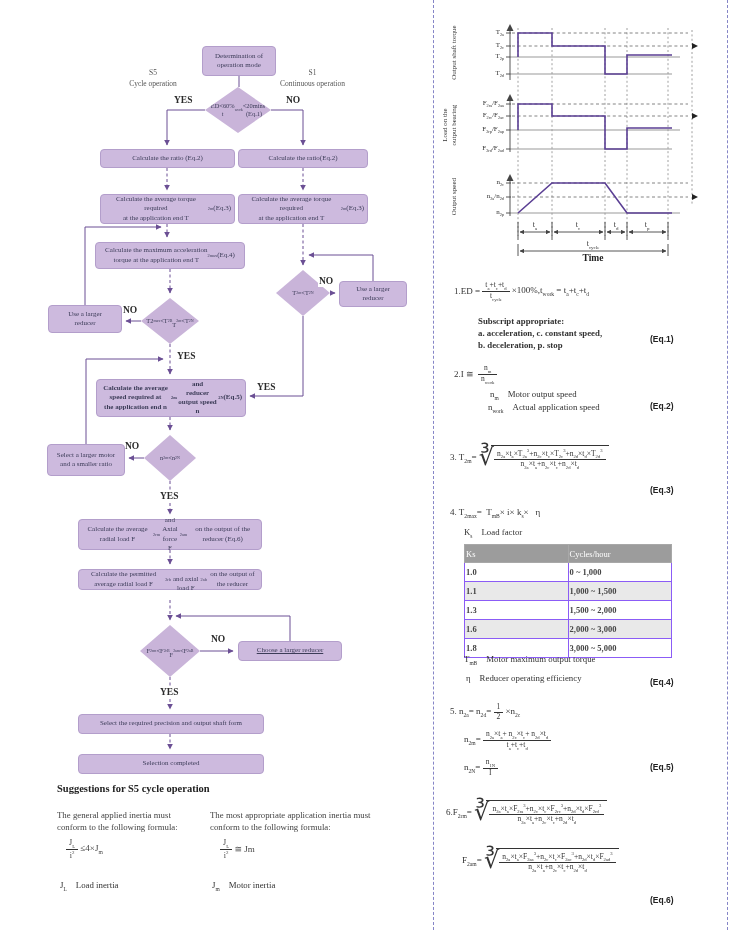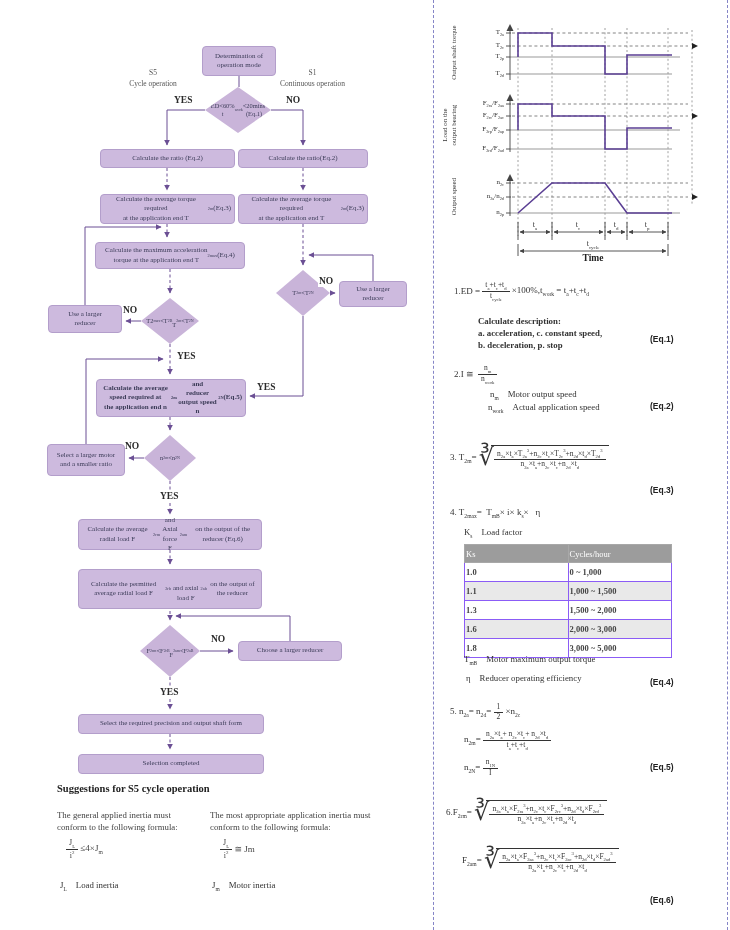--- a/index.html
+++ b/index.html
@@ -138,27 +138,27 @@
 reducer output speed n<sub>2N</sub> (Eq.5)</div>
 
     <div class="fdiamond" style="left:144px;top:403px;width:52px;height:46px;">n<sub>2m</sub>&lt;n<sub>2N</sub></div>
     <div class="flabel" style="left:124px;top:410px;">NO</div>
     <div class="fbox" style="left:47px;top:412px;width:78px;height:32px;">Select a larger motor
 and a smaller ratio</div>
     <div class="flabel" style="left:159px;top:460px;">YES</div>
 
     <div class="fbox" style="left:78px;top:487px;width:184px;height:31px;">Calculate the average radial load F<sub>2rm</sub> and Axial
 force F<sub>2am</sub> on the output of the reducer (Eq.6)</div>
-    <div class="fbox" style="left:78px;top:537px;width:184px;height:40px;">Calculate the permitted average radial load F<sub>2rb</sub>
+    <div class="fbox" style="left:78px;top:537px;width:184px;height:21px;">Calculate the permitted average radial load F<sub>2rb</sub>
 and axial load F<sub>2ab</sub> on the output of the reducer</div>
 
     <div class="fdiamond" style="left:140px;top:593px;width:60px;height:52px;">F<sub>2rm</sub>&lt;F<sub>2rB</sub>
 F<sub>2am</sub>&lt;F<sub>2aB</sub></div>
     <div class="flabel" style="left:210px;top:603px;">NO</div>
-    <div class="fbox" style="left:238px;top:609px;width:104px;height:20px;">Choose a larger reducer</div>
+    <div class="fbox" style="left:238px;top:609px;width:104px;height:20px;text-decoration:underline;">Choose a larger reducer</div>
     <div class="flabel" style="left:159px;top:656px;">YES</div>
 
     <div class="fbox" style="left:78px;top:682px;width:186px;height:20px;">Select the required precision and output shaft form</div>
     <div class="fbox" style="left:78px;top:722px;width:186px;height:20px;">Selection completed</div>
   </div>
 
   <div class="shead" style="left:57px;top:783px;">Suggestions for S5 cycle operation</div>
   <div class="sintro" style="left:57px;top:809px;">The general applied inertia must
 conform to the following formula:</div>
   <div class="sform" style="left:66px;top:838px;">
@@ -291,21 +291,21 @@
     <div class="dim" style="left:167px;top:221px;width:18px;">t<sub>d</sub></div>
     <div class="dim" style="left:198px;top:221px;width:18px;">t<sub>p</sub></div>
     <div class="dim" style="left:133px;top:240px;width:40px;">t<sub>cycle</sub></div>
     <div class="timelbl" style="left:123px;top:254px;width:60px;text-align:center;">Time</div>
 
     <div class="eqrow" style="left:14px;top:281px;">
       <span>1.ED = </span>
       <span class="frac small"><span class="fn">t<sub>a</sub>+t<sub>c</sub>+t<sub>d</sub></span><span class="fd">t<sub>cycle</sub></span></span>
       <span> ×100%,t<sub>work</sub> = t<sub>a</sub>+t<sub>c</sub>+t<sub>d</sub></span>
     </div>
-    <div class="eqnote" style="left:38px;top:316px;">Calculate description:
+    <div class="eqnote" style="left:38px;top:316px;">Subscript appropriate:
 a. acceleration, c. constant speed,
 b. deceleration, p. stop</div>
     <div class="eqtag" style="left:210px;top:334px;">(Eq.1)</div>
 
     <div class="eqrow" style="left:14px;top:364px;">
       <span>2.I ≅  </span>
       <span class="frac small"><span class="fn">n<sub>m</sub></span><span class="fd">n<sub>work</sub></span></span>
     </div>
     <div class="leg" style="left:50px;top:389px;">
       <span class="sym">n<sub>m</sub></span>

